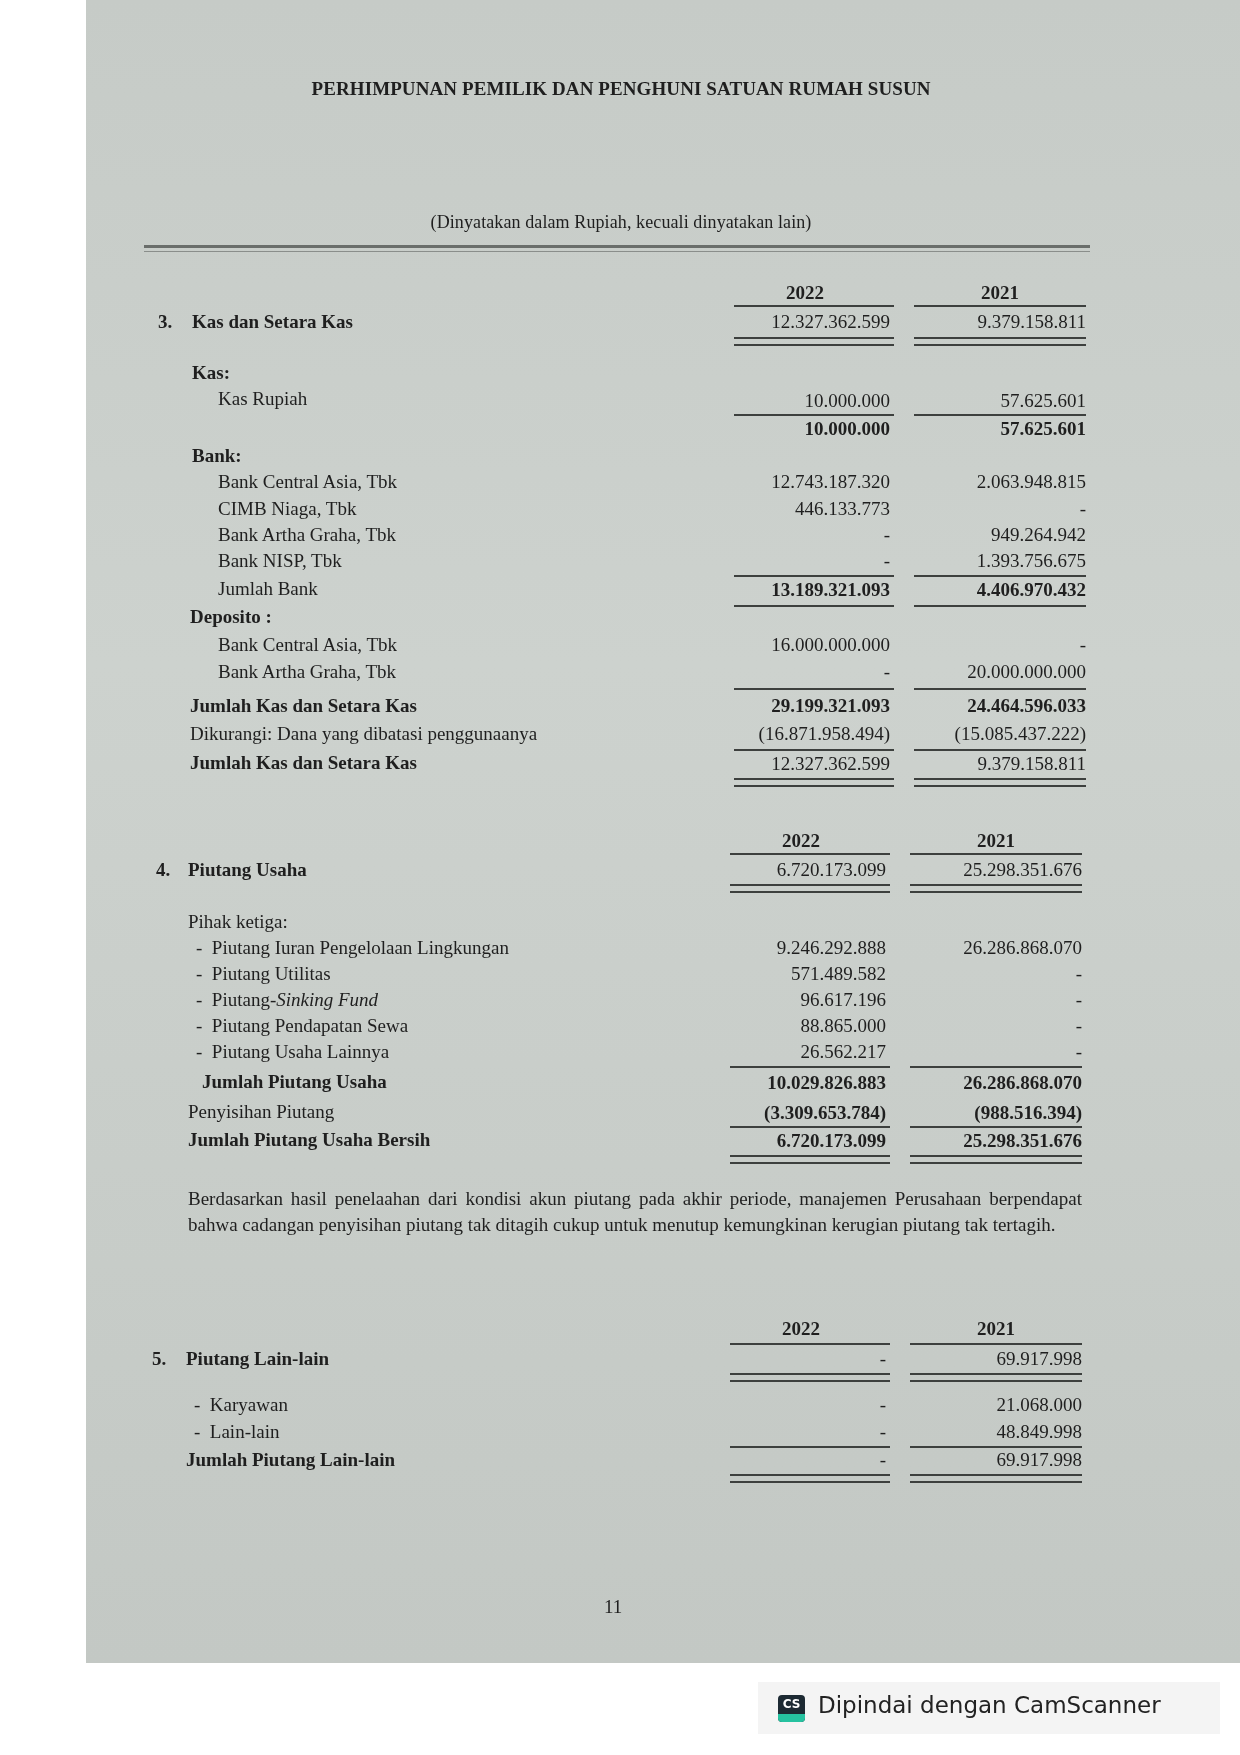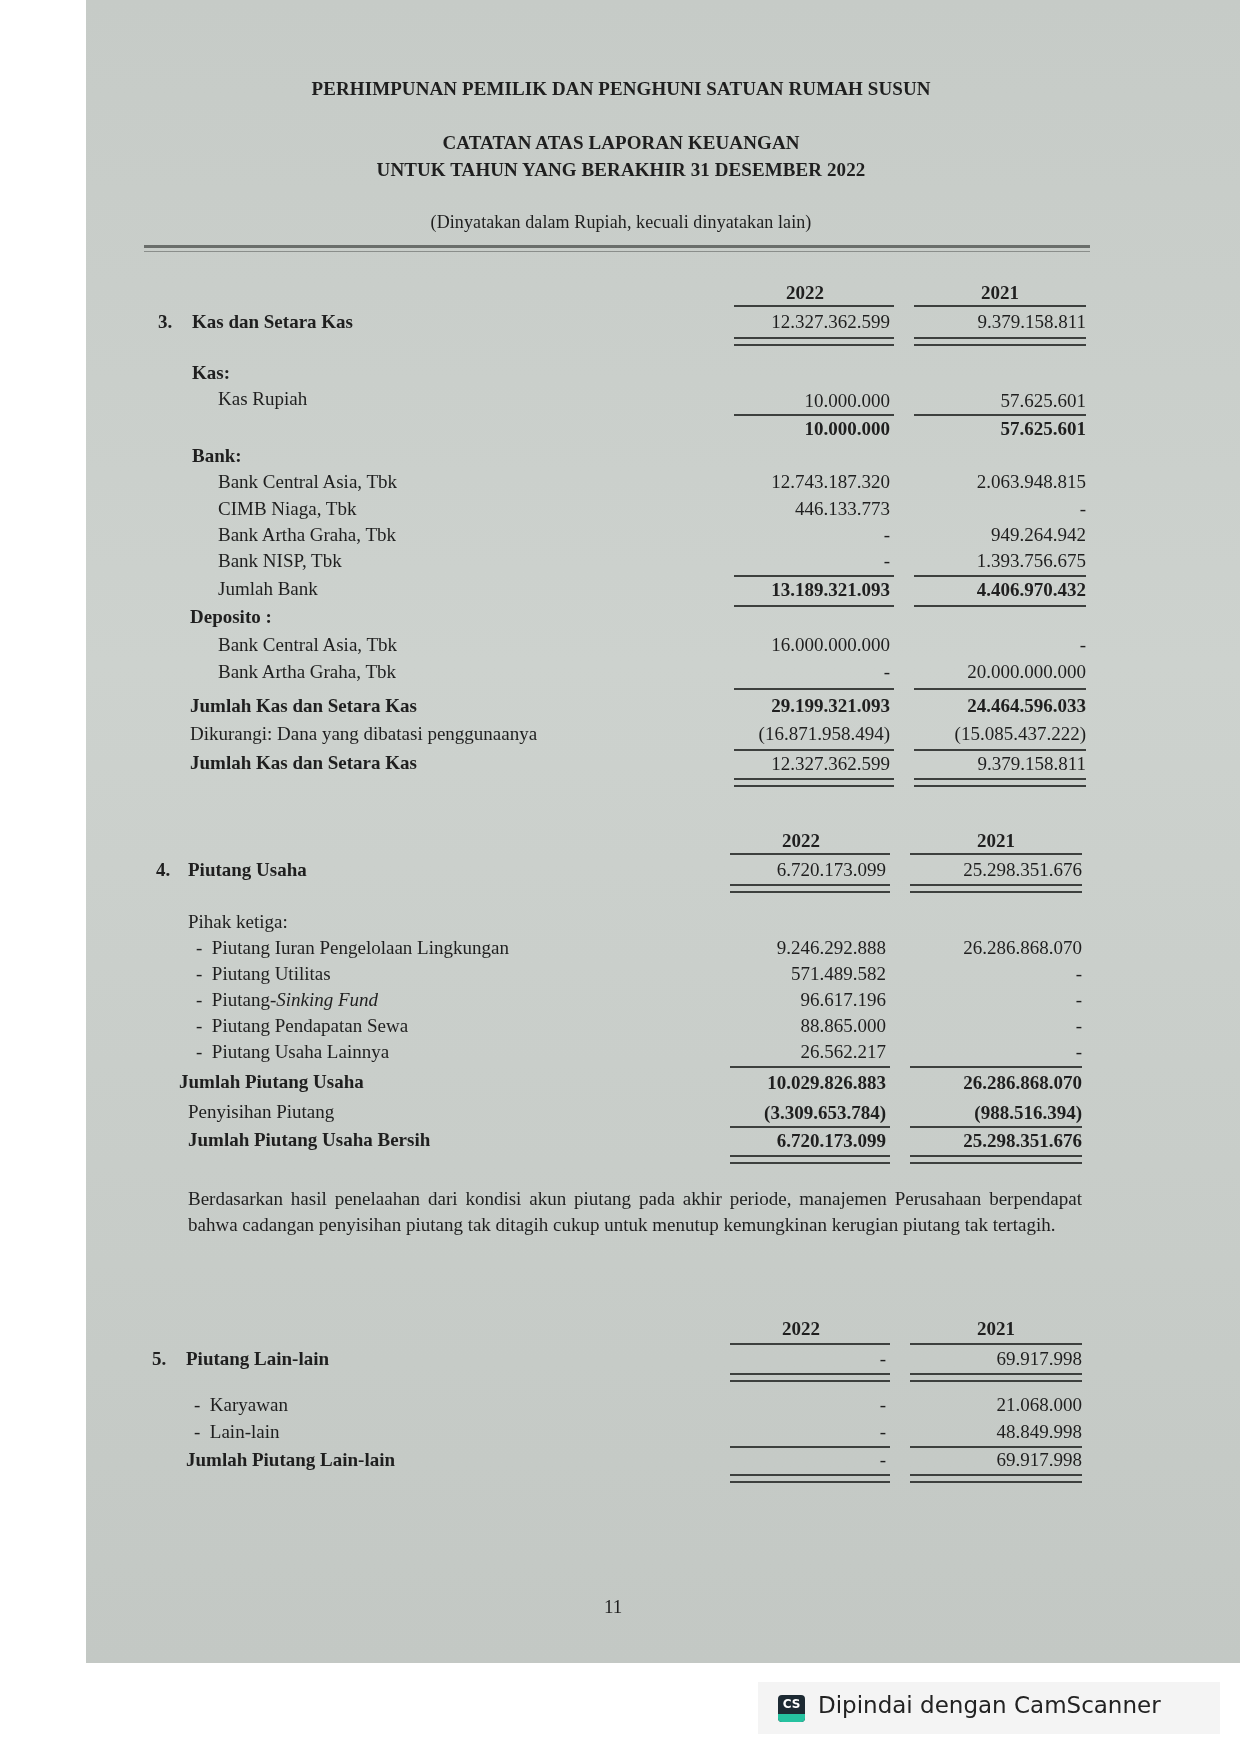--- a/index.html
+++ b/index.html
@@ -19,22 +19,20 @@
   .cs-logo .g { position: absolute; left: 0; bottom: 0; width: 27px; height: 8px; background: #26c2a0; }
   .cs-logo .t { position: absolute; left: 0; top: 2px; width: 27px; text-align: center; color: #fff; font-family: "DejaVu Sans", sans-serif; font-weight: bold; font-size: 12px; }
   .cs-text { position: absolute; left: 60px; top: 10px; font-family: "DejaVu Sans", sans-serif; font-size: 23px; color: #222; }
 </style>
 </head>
 <body>
 
 <div class="sheet">
 
   <div class="hdr" style="top:78px">PERHIMPUNAN PEMILIK DAN PENGHUNI SATUAN RUMAH SUSUN</div>
-  <div class="hdr" style="top:132px">CATATAN ATAS LAPORAN KEUANGAN</div>
-  <div class="hdr" style="top:159px">UNTUK TAHUN YANG BERAKHIR 31 DESEMBER 2022</div>
   <div class="hdr sub" style="top:212px">(Dinyatakan dalam Rupiah, kecuali dinyatakan lain)</div>
   <div class="rule" style="top:245px"></div>
 
   <div>
     <div class="num b" style="left:634px;top:282px;text-align:center;width:170px">2022</div>
     <div class="num b" style="left:830px;top:282px;text-align:center;width:168px">2021</div>
     <div class="line" style="left:648px;top:305px;width:160px"></div>
     <div class="line" style="left:828px;top:305px;width:172px"></div>
 
     <div class="txt b" style="left:72px;top:311px">3.</div>
@@ -129,21 +127,21 @@
     <div class="txt" style="left:110px;top:1015px"><span>-</span>&nbsp; <span>Piutang Pendapatan Sewa</span></div>
     <div class="num" style="left:630px;top:1015px">88.865.000</div>
     <div class="num" style="left:826px;top:1015px">-</div>
 
     <div class="txt" style="left:110px;top:1041px"><span>-</span>&nbsp; <span>Piutang Usaha Lainnya</span></div>
     <div class="num" style="left:630px;top:1041px">26.562.217</div>
     <div class="num" style="left:826px;top:1041px">-</div>
     <div class="line" style="left:644px;top:1066px;width:160px"></div>
     <div class="line" style="left:824px;top:1066px;width:172px"></div>
 
-    <div class="txt b" style="left:93px;top:1071px">Jumlah Piutang Usaha</div>
+    <div class="txt b" style="left:116px;top:1071px">Jumlah Piutang Usaha</div>
     <div class="num b" style="left:630px;top:1072px">10.029.826.883</div>
     <div class="num b" style="left:826px;top:1072px">26.286.868.070</div>
 
     <div class="txt" style="left:102px;top:1101px">Penyisihan Piutang</div>
     <div class="num b" style="left:630px;top:1102px">(3.309.653.784)</div>
     <div class="num b" style="left:826px;top:1102px">(988.516.394)</div>
     <div class="line" style="left:644px;top:1126px;width:160px"></div>
     <div class="line" style="left:824px;top:1126px;width:172px"></div>
 
     <div class="txt b" style="left:102px;top:1129px">Jumlah Piutang Usaha Bersih</div>

